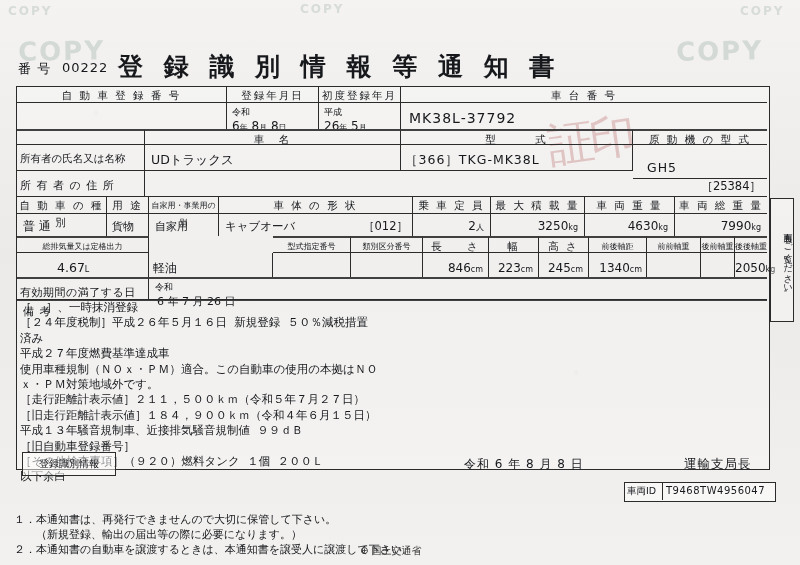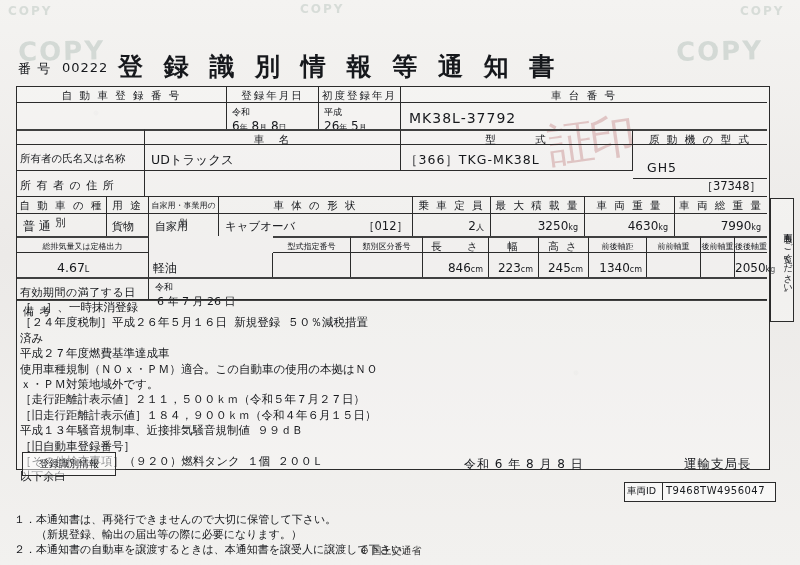--- a/index.html
+++ b/index.html
@@ -141,21 +141,21 @@
     <div class="cell hdr bt bb br" style="left:128px;top:42px;width:256px;height:16px;line-height:16px;">車　名</div>
     <div class="cell hdr bt bb br" style="left:384px;top:42px;width:232px;height:16px;line-height:16px;">型　　　式</div>
     <div class="cell hdr bt bb" style="left:616px;top:42px;width:134px;height:16px;line-height:16px;">原 動 機 の 型 式</div>
 
     <div class="cell br bb" style="left:0;top:58px;width:128px;height:26px;padding:7px 0 0 3px;font-size:10.5px;letter-spacing:0px;">所有者の氏名又は名称</div>
     <div class="cell br bb val" style="left:128px;top:58px;width:256px;height:26px;padding:7px 0 0 6px;font-size:12.5px;">UDトラックス</div>
     <div class="cell br bb" style="left:384px;top:58px;width:232px;height:26px;padding:7px 0 0 4px;font-size:12.5px;letter-spacing:1px;">［366］TKG-MK38L</div>
     <div class="cell bb" style="left:616px;top:58px;width:134px;height:26px;padding:7px 0 0 14px;font-size:12.5px;letter-spacing:1px;margin-top:8px;">GH5</div>
 
     <div class="cell br bb" style="left:0;top:84px;width:128px;height:26px;padding:7px 0 0 3px;font-size:11px;letter-spacing:1px;">所 有 者 の 住 所</div>
-    <div class="cell bb rgt" style="left:128px;top:84px;width:622px;height:26px;padding:8px 6px 0 0;font-size:11.5px;">［37348］</div>
+    <div class="cell bb rgt" style="left:128px;top:84px;width:622px;height:26px;padding:8px 6px 0 0;font-size:11.5px;">［25384］</div>
 
     <div class="cell hdr bb br" style="left:0;top:110px;width:90px;height:17px;line-height:17px;">自 動 車 の 種 別</div>
     <div class="cell hdr bb br" style="left:90px;top:110px;width:42px;height:17px;line-height:17px;">用 途</div>
     <div class="cell hdr bb br xs" style="left:132px;top:110px;width:70px;height:17px;line-height:17px;letter-spacing:0;">自家用・事業用の別</div>
     <div class="cell hdr bb br" style="left:202px;top:110px;width:194px;height:17px;line-height:17px;">車 体 の 形 状</div>
     <div class="cell hdr bb br" style="left:396px;top:110px;width:78px;height:17px;line-height:17px;">乗 車 定 員</div>
     <div class="cell hdr bb br" style="left:474px;top:110px;width:94px;height:17px;line-height:17px;">最 大 積 載 量</div>
     <div class="cell hdr bb br" style="left:568px;top:110px;width:90px;height:17px;line-height:17px;">車 両 重 量</div>
     <div class="cell hdr bb" style="left:658px;top:110px;width:92px;height:17px;line-height:17px;">車 両 総 重 量</div>
 

